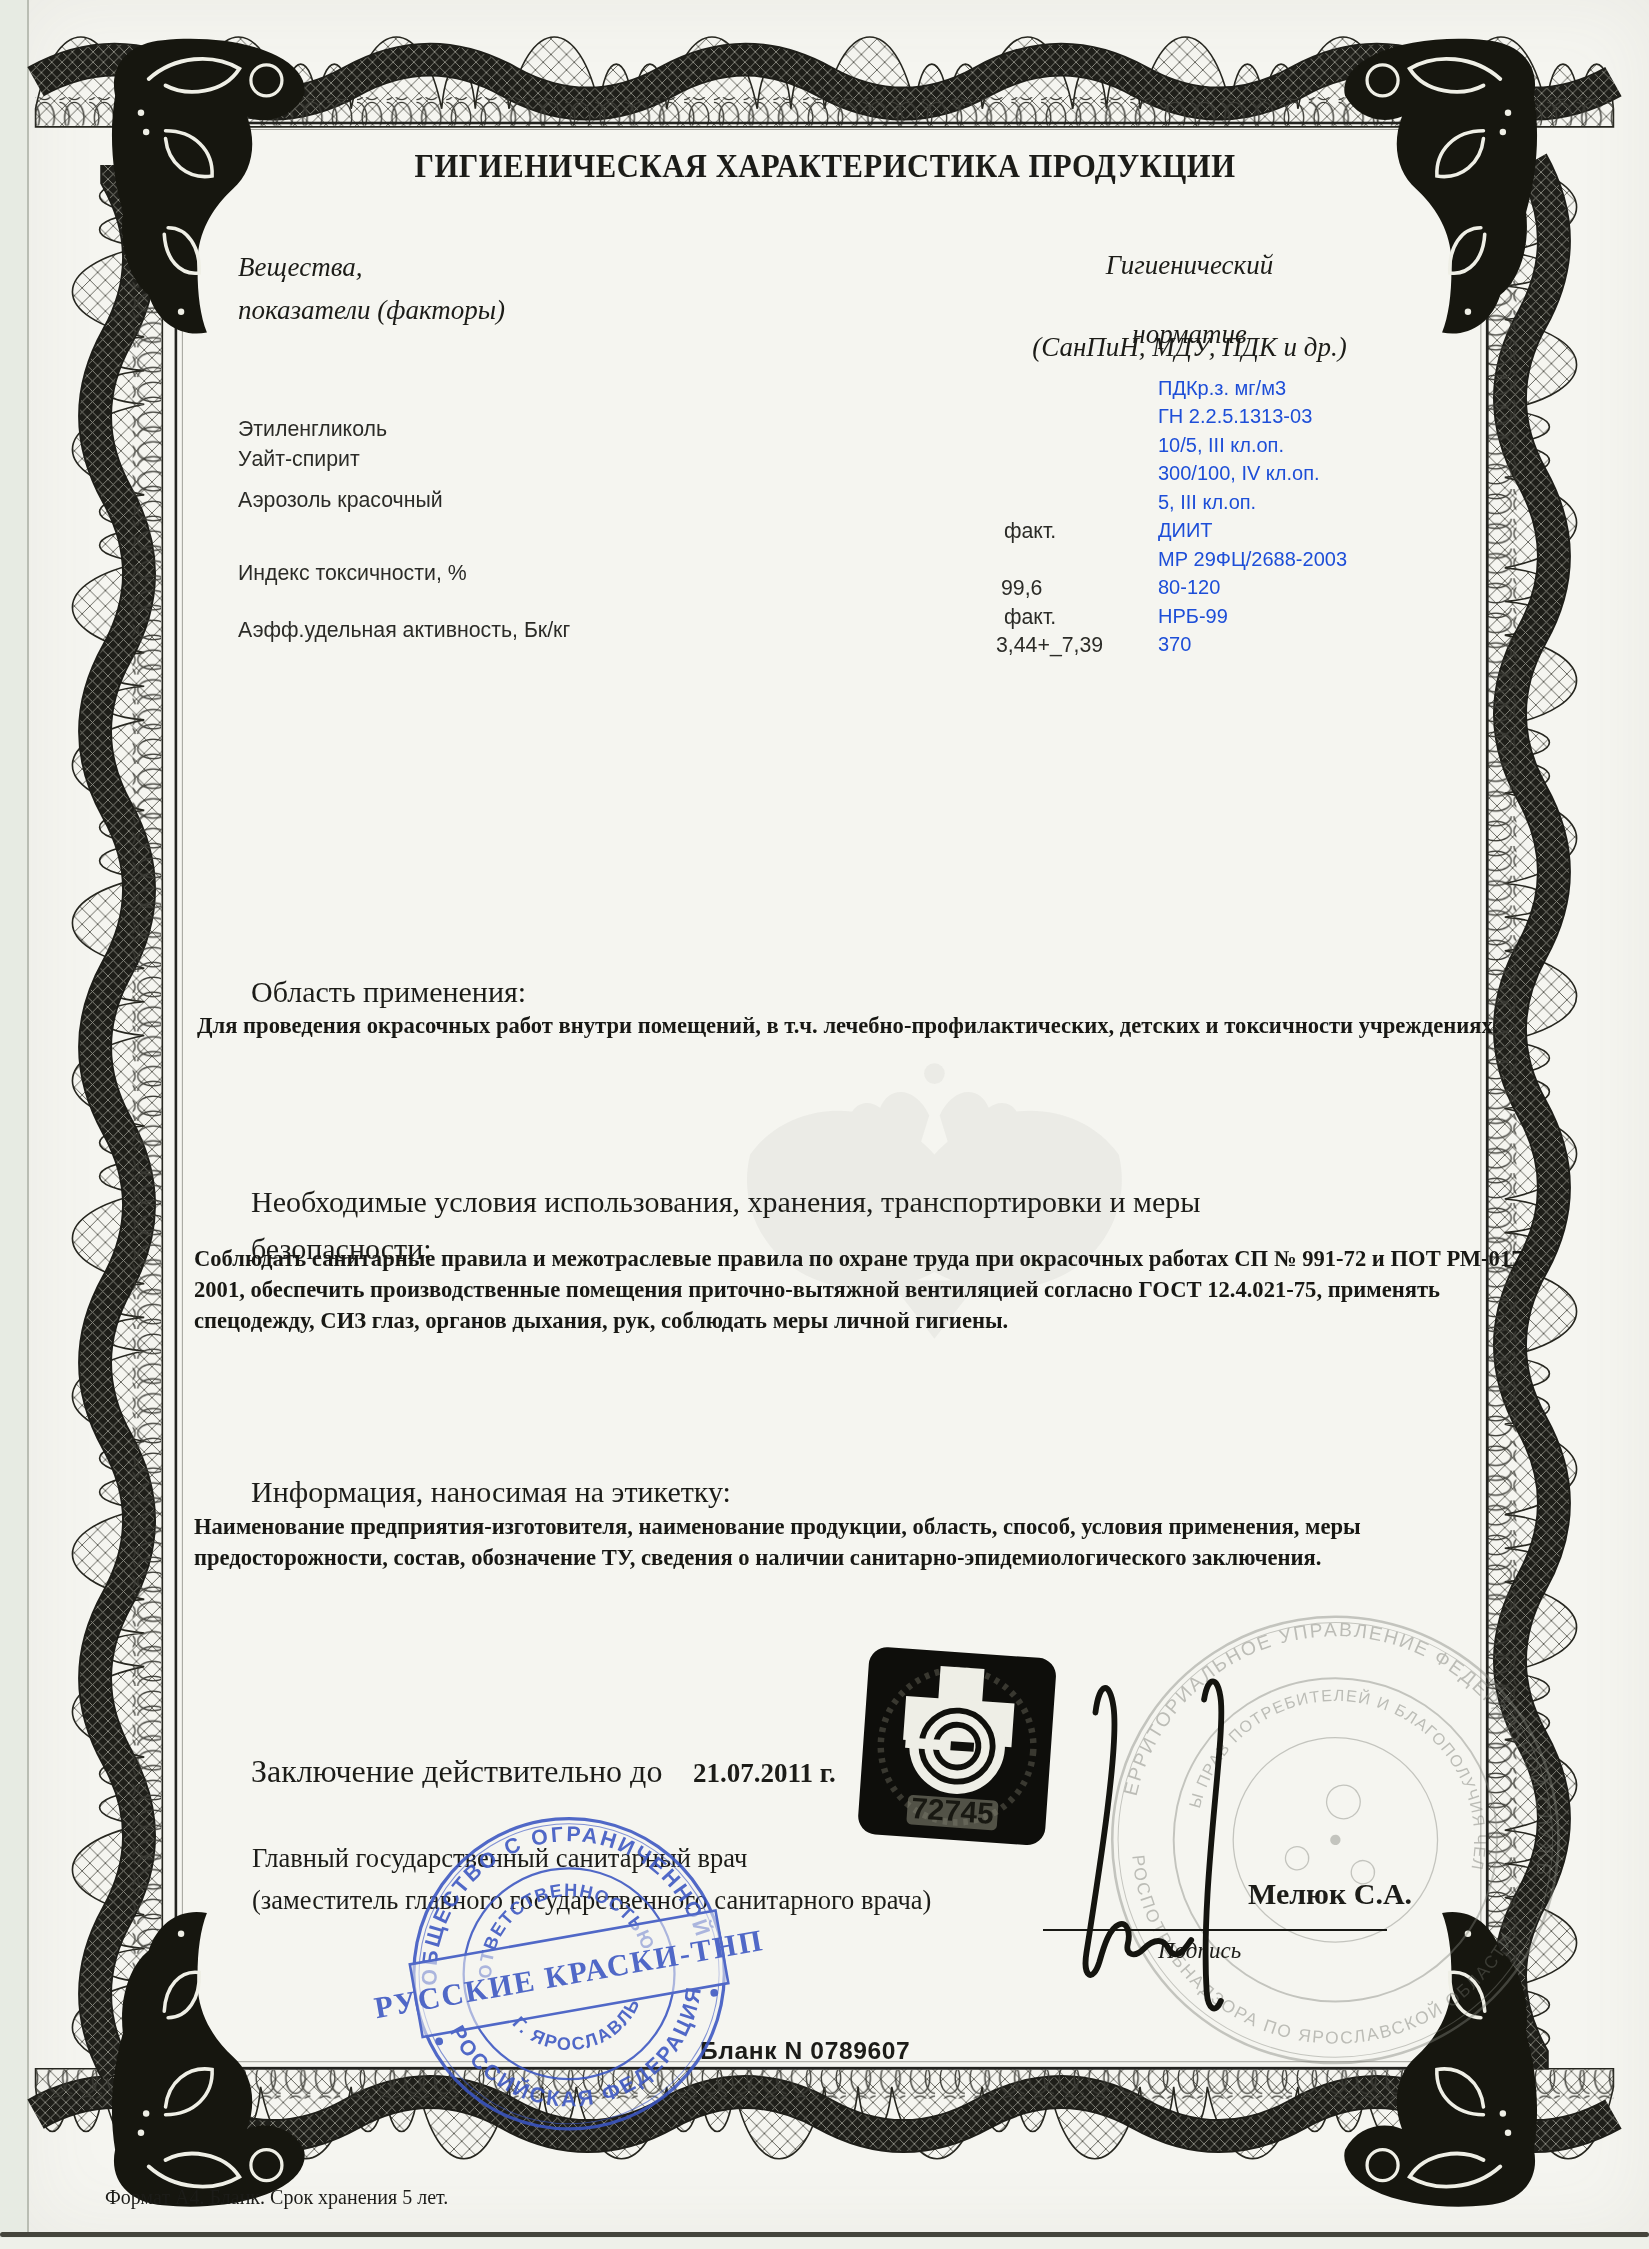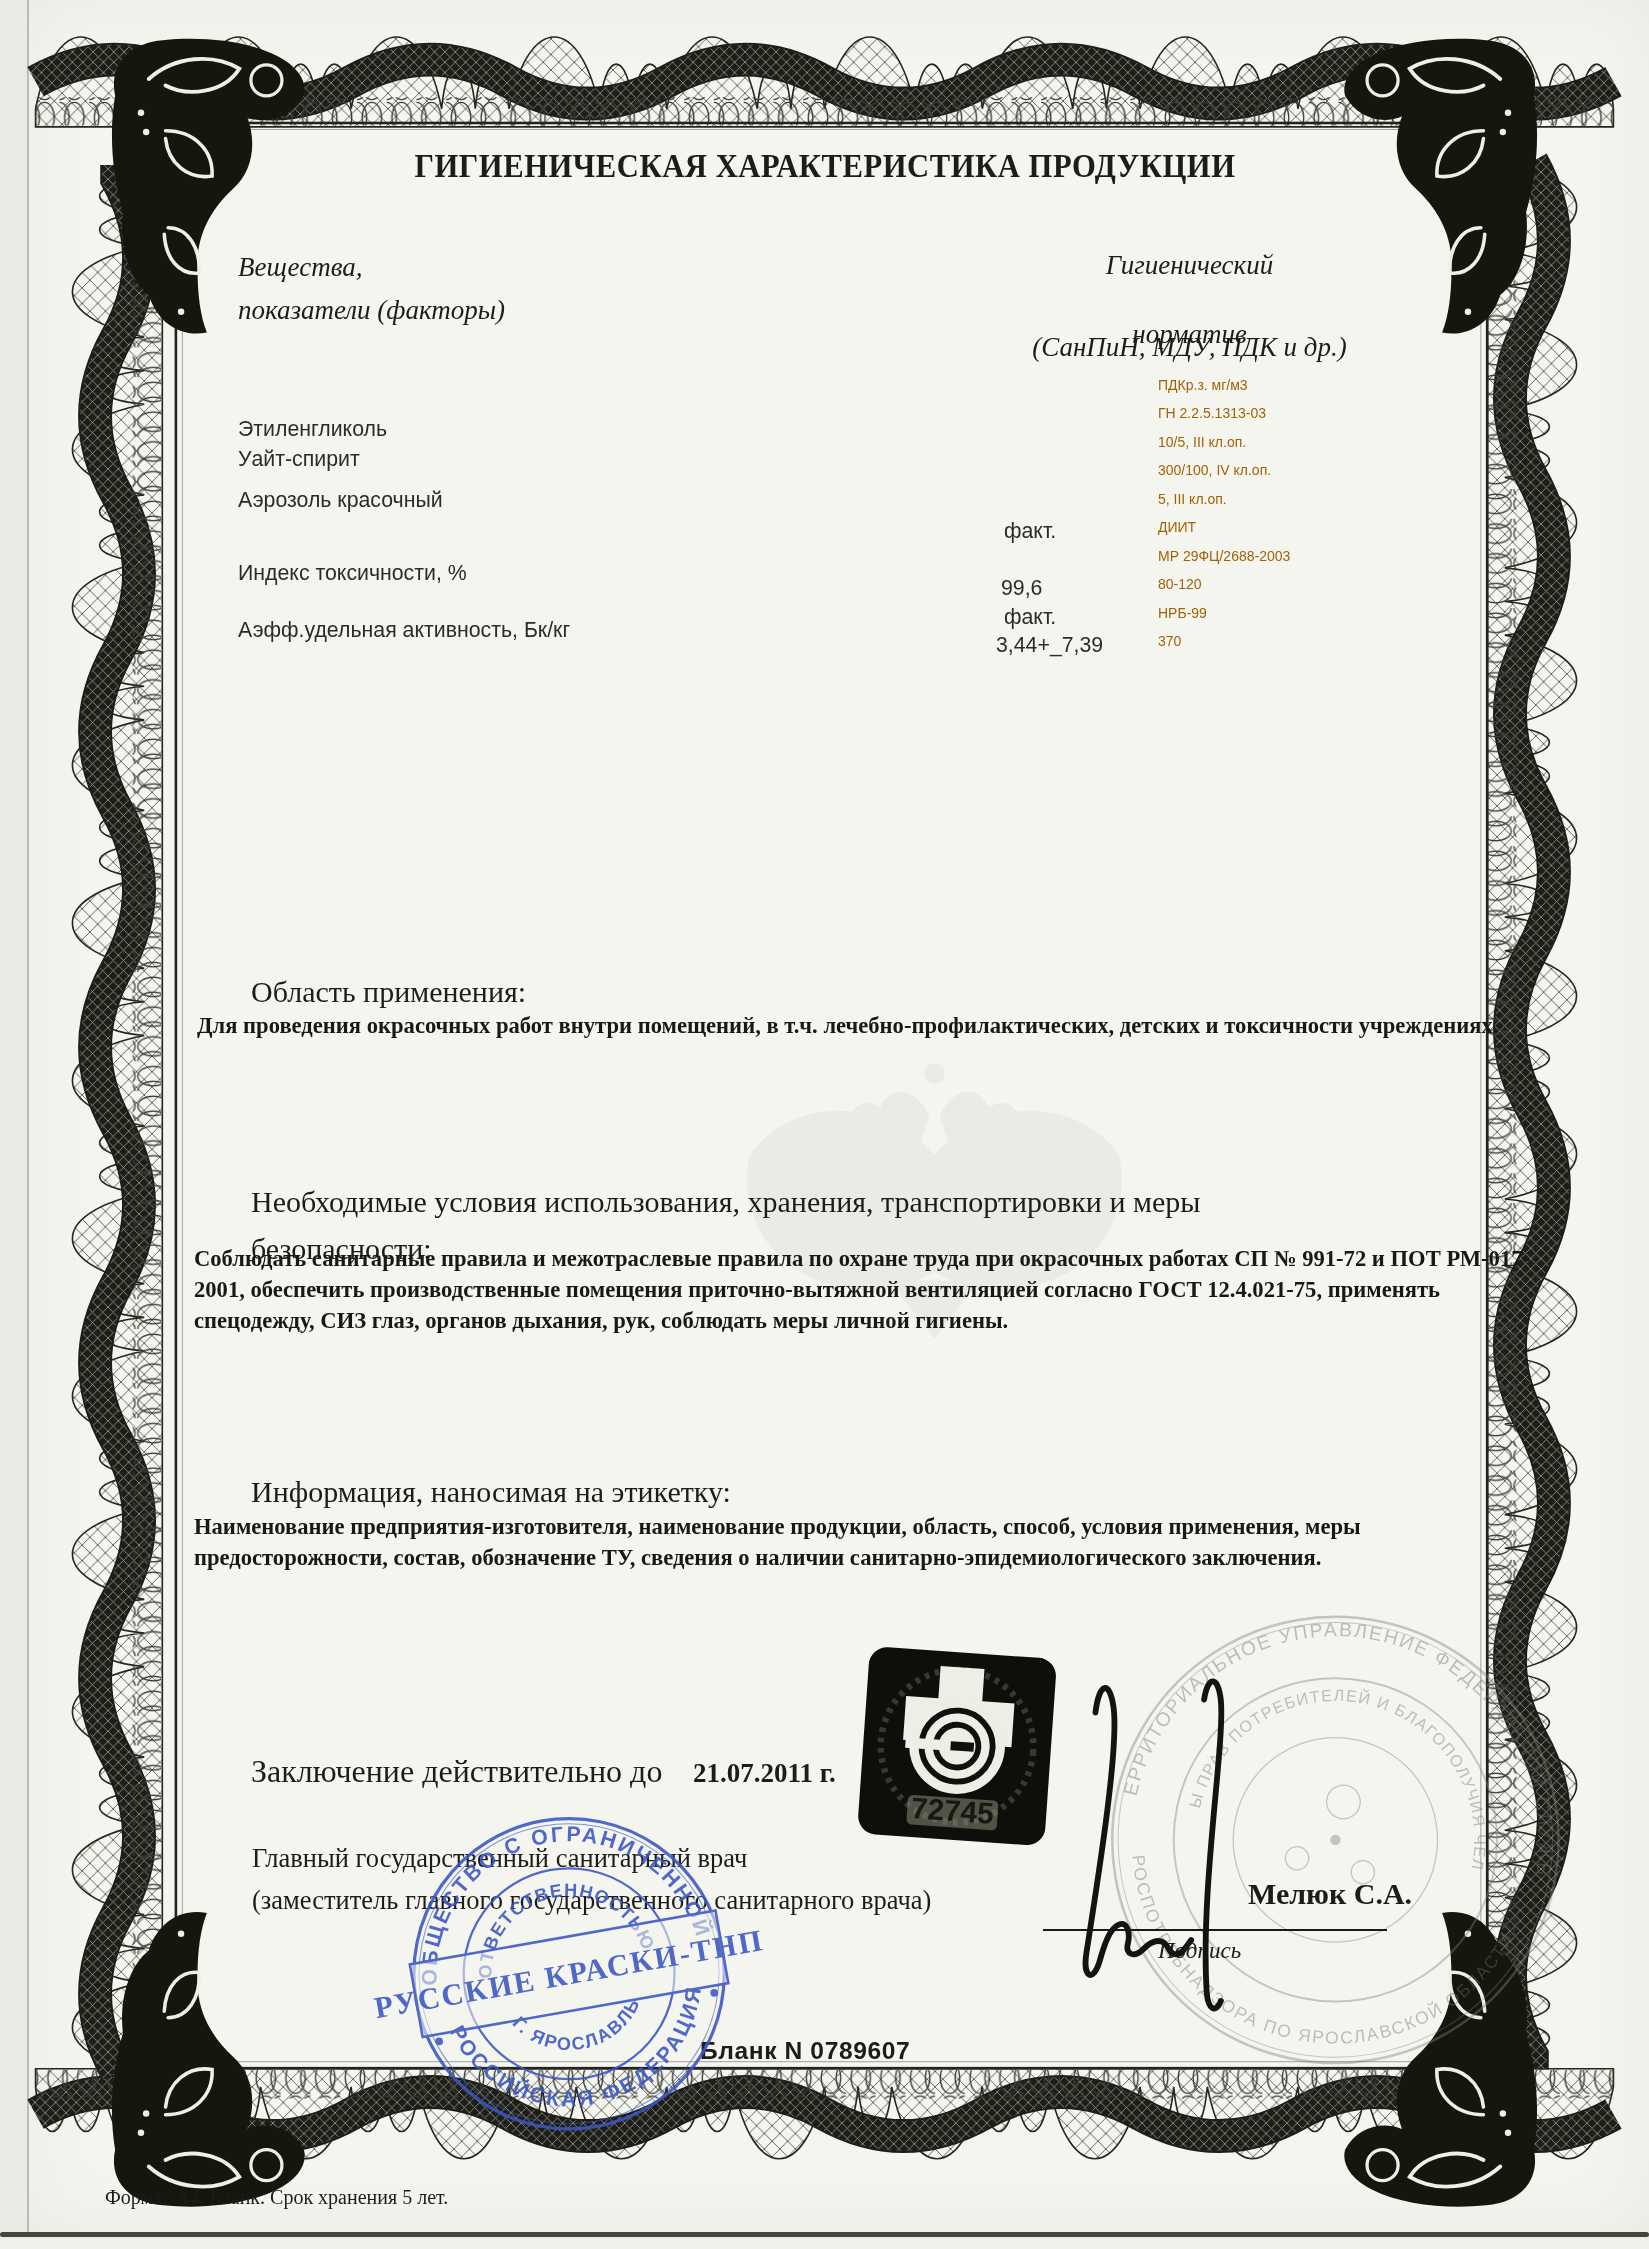--- a/index.html
+++ b/index.html
@@ -11,21 +11,21 @@
   .scan-bottom-line{position:absolute;left:0;top:2232px;width:1649px;height:5.2px;background:#45453c;border-radius:2.6px;}
   .scan-bottom{position:absolute;left:0;top:2238px;width:1649px;height:12.3px;background:#eef0e9;}
   svg.layer{position:absolute;left:0;top:0;}
   .z1{z-index:1;} .z3{z-index:3;}
   .abs{position:absolute;z-index:2;}
   .title{font-weight:bold;font-size:34px;letter-spacing:0.6px;transform:scaleX(.9);transform-origin:center;white-space:nowrap;}
   .h-serif{font-size:30px;}
   .colhead{font-size:27px;font-style:italic;}
   .sans{font-family:"Liberation Sans",sans-serif;}
   .subst{font-size:21.3px;color:#2b2b27;}
-  .norm{font-size:14px;color:#a16207;}
+  .norm{font-size:20px;color:#1d4ed8;}
   .body-b{font-weight:bold;font-size:22.6px;line-height:31px;color:#181814;}
   .sig-line{border-top:2.6px solid #191915;}
   .italic{font-style:italic;}
   .nowrap{white-space:nowrap;}
 </style>
 </head>
 <body>
 
 <div class="page">
   <div class="paper"></div>

